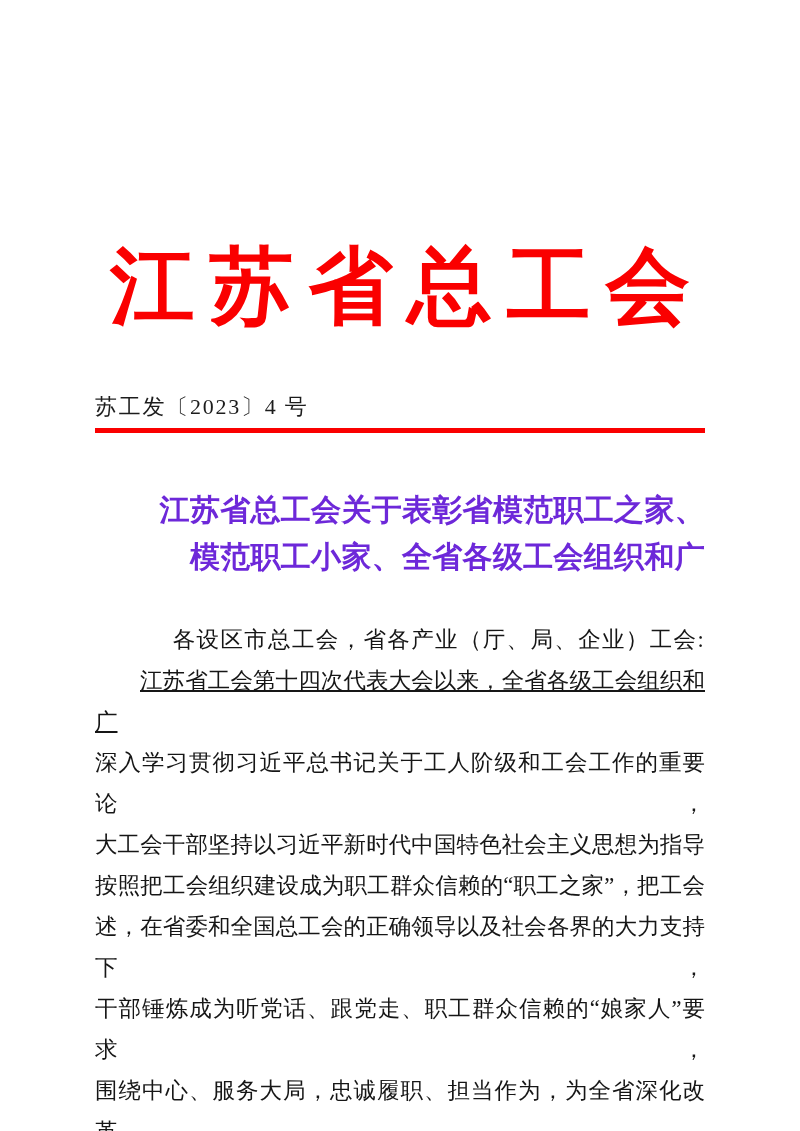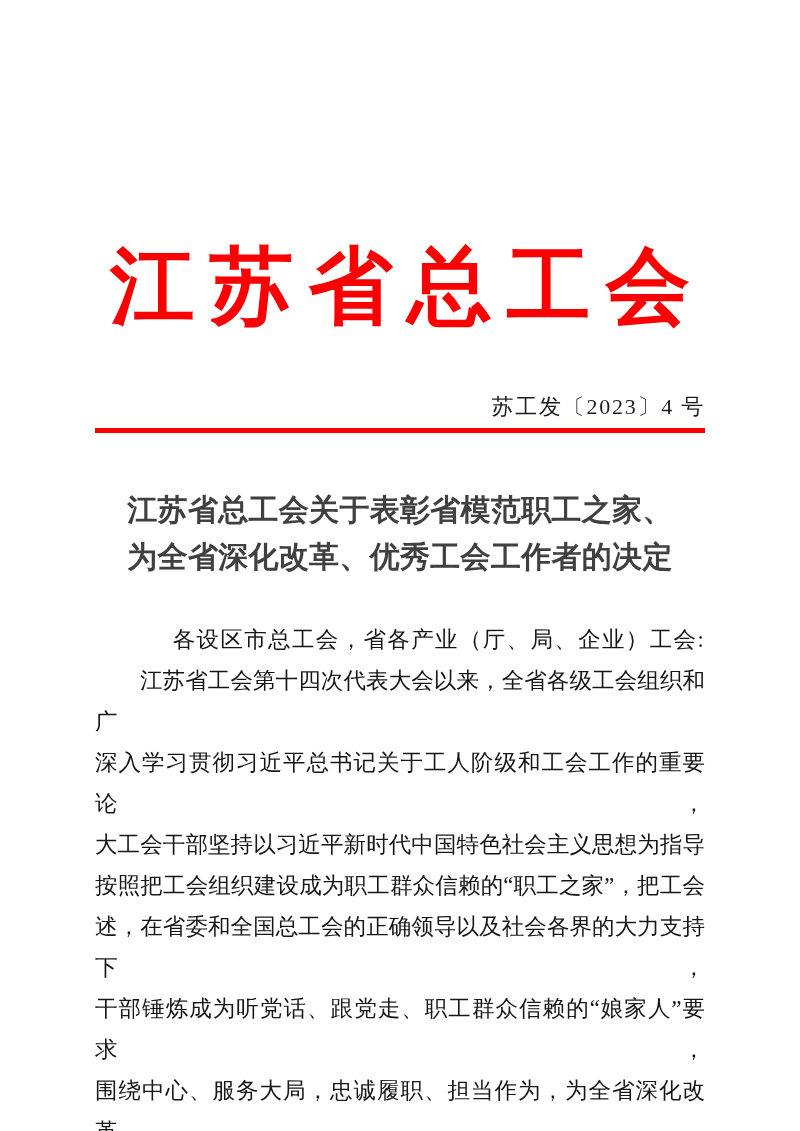--- a/index.html
+++ b/index.html
@@ -27,37 +27,37 @@
     color: var(--accent-red, #fa0000);
     text-align: center;
     letter-spacing: 0.18em;
     text-indent: 0.18em;
     white-space: nowrap;
   }
   .doc-number {
     margin-top: 62px;
     font-size: 22px;
     line-height: 26px;
-    text-align: right;
+    text-align: left;
     color: #1c1c1c;
     letter-spacing: 0.08em;
   }
   .red-line {
     margin-top: 8px;
     height: 5px;
     width: 100%;
     background: var(--accent-red, #fa0000);
   }
   .doc-title {
     margin-top: 53px;
     font-size: 30px;
     line-height: 47px;
     font-weight: 700;
-    text-align: center;
-    color: #404040;
+    text-align: right;
+    color: #6d28d9;
     letter-spacing: 0.01em;
   }
   .body-text {
     margin-top: 39px;
     font-size: 22.5px;
     line-height: 41px;
     color: #161616;
   }
   .body-text p {
     margin: 0;
@@ -66,36 +66,37 @@
   .salutation {
     text-align: right;
     letter-spacing: 0.06em;
   }
   .body-line {
     text-align: justify;
     text-align-last: justify;
   }
   .indent-2 {
     text-indent: 2em;
+    text-decoration: underline;
   }
 </style>
 </head>
 <body>
 
 <div class="page">
 
   <div class="masthead">江苏省总工会</div>
 
   <div class="doc-number">苏工发〔2023〕4 号</div>
 
   <div class="red-line"></div>
 
   <div class="doc-title">
     <div>江苏省总工会关于表彰省模范职工之家、</div>
-    <div>为全省深化改革、优秀工会工作者的决定</div>
+    <div>模范职工小家、全省各级工会组织和广</div>
   </div>
 
   <div class="body-text">
     <p class="salutation">各设区市总工会，省各产业（厅、局、企业）工会:</p>
     <p class="body-line indent-2">江苏省工会第十四次代表大会以来，全省各级工会组织和广</p>
     <p class="body-line">深入学习贯彻习近平总书记关于工人阶级和工会工作的重要论，</p>
     <p class="body-line">大工会干部坚持以习近平新时代中国特色社会主义思想为指导</p>
     <p class="body-line">按照把工会组织建设成为职工群众信赖的“职工之家”，把工会</p>
     <p class="body-line">述，在省委和全国总工会的正确领导以及社会各界的大力支持下，</p>
     <p class="body-line">干部锤炼成为听党话、跟党走、职工群众信赖的“娘家人”要求，</p>

